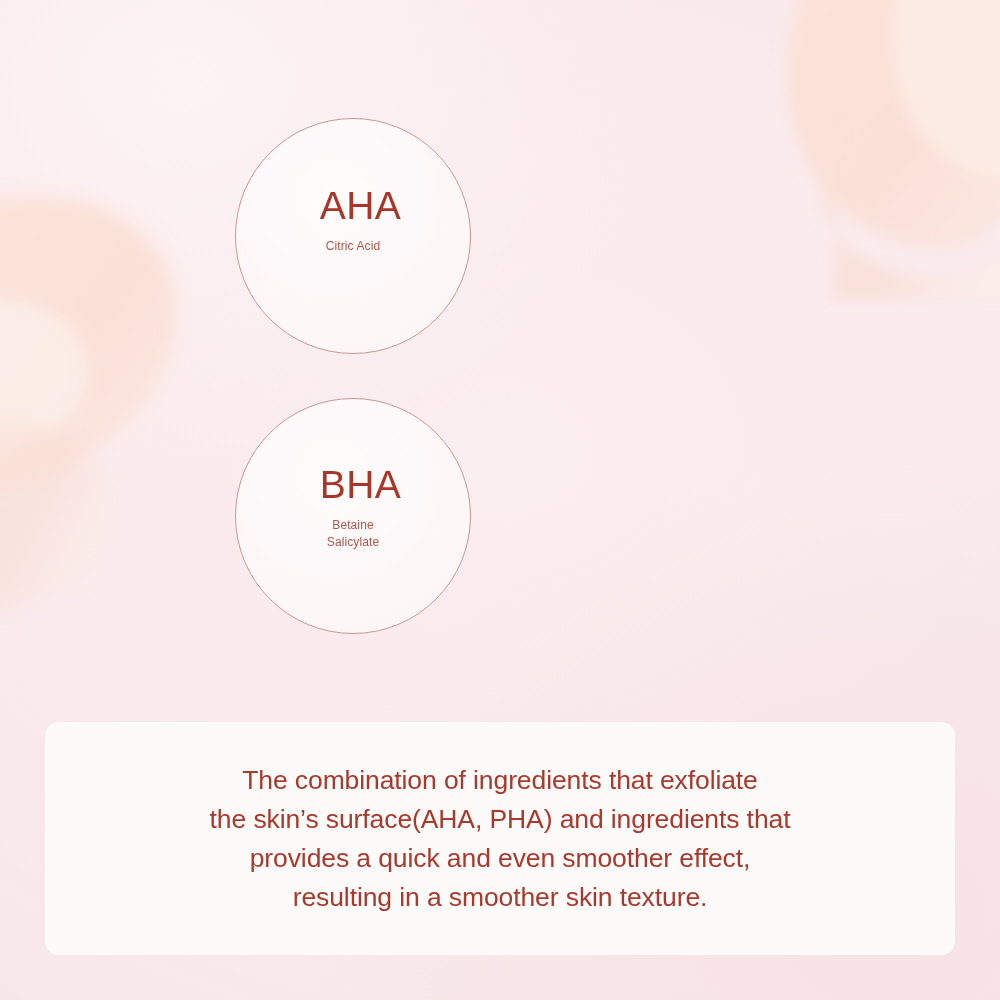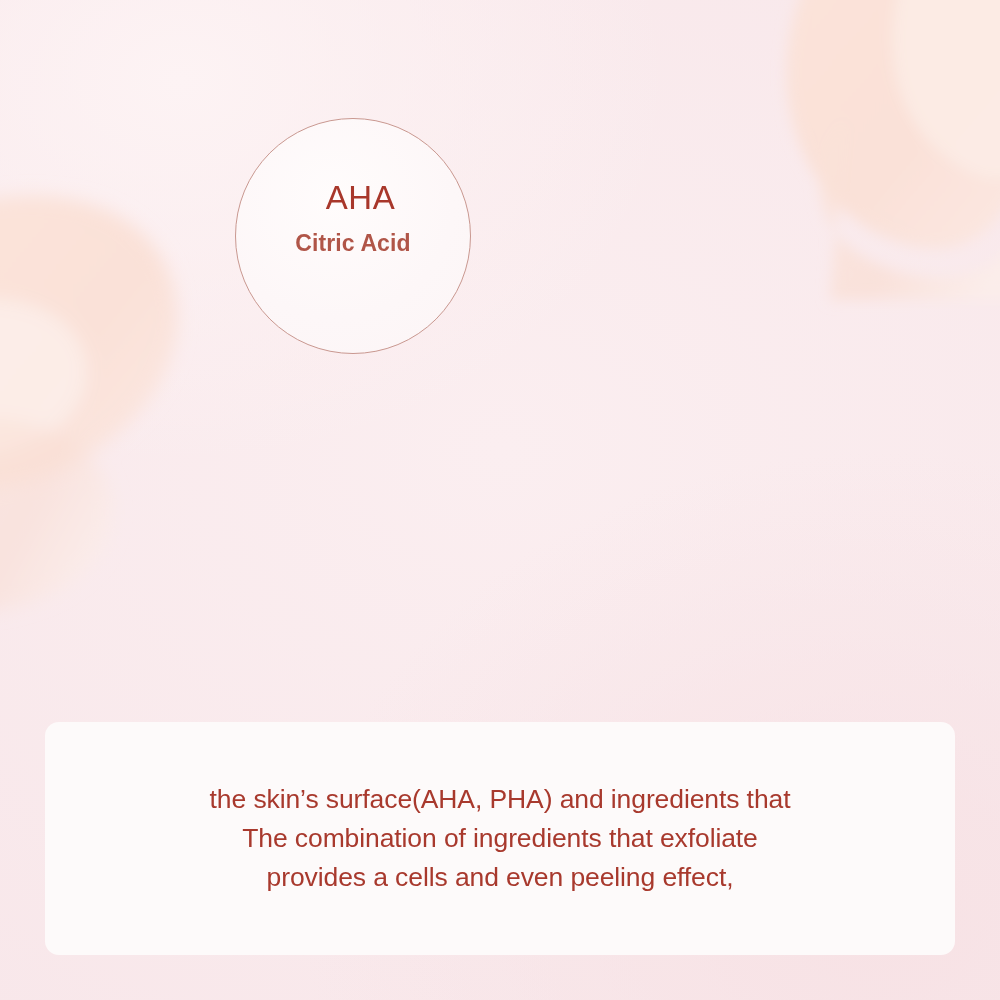--- a/index.html
+++ b/index.html
@@ -65,31 +65,31 @@
     justify-content: center;
     text-align: center;
   }
 
   .acid-circle.pos-tl { left: 235px; top: 118px; }
   .acid-circle.pos-tr { left: 530px; top: 118px; }
   .acid-circle.pos-bl { left: 235px; top: 398px; }
   .acid-circle.pos-br { left: 530px; top: 398px; }
 
   .acid-title {
-    font-size: 33px;
+    font-size: 39px;
     font-weight: 400;
     letter-spacing: 0.5px;
     color: #a8372b;
     line-height: 1;
     margin: 0 0 13px 15px;
   }
 
   .acid-sub {
-    font-size: 23px;
-    font-weight: 700;
+    font-size: 12px;
+    font-weight: 400;
     color: #b05548;
     line-height: 1.4;
     margin: 0;
     letter-spacing: 0.1px;
   }
 
   
   .acid-circle .text-stack {
     position: relative;
     top: -16px;
@@ -169,25 +169,33 @@
   <div class="circle-grid">
 
     <div class="acid-circle pos-tl">
       <div class="text-stack">
         <div class="acid-title">AHA</div>
         <div class="acid-sub">Citric Acid</div>
       </div>
     </div>
 
 
+    <div class="acid-circle pos-bl two-line">
+      <div class="text-stack">
+        <div class="acid-title">BHA</div>
+        <div class="acid-sub">Betaine</div>
+        <div class="acid-sub">Salicylate</div>
+      </div>
+    </div>
 
 
   </div>
 
   <div class="caption-panel">
     <div class="caption-text">
+      <span class="caption-line">The combination of ingredients that exfoliate</span>
       <span class="caption-line">the skin’s surface(AHA, PHA) and ingredients that</span>
-      <span class="caption-line">The combination of ingredients that exfoliate</span>
-      <span class="caption-line">provides a cells and even peeling effect,</span>
+      <span class="caption-line">provides a quick and even smoother effect,</span>
+      <span class="caption-line">resulting in a smoother skin texture.</span>
     </div>
   </div>
 
 </div>
 
 </body></html>

